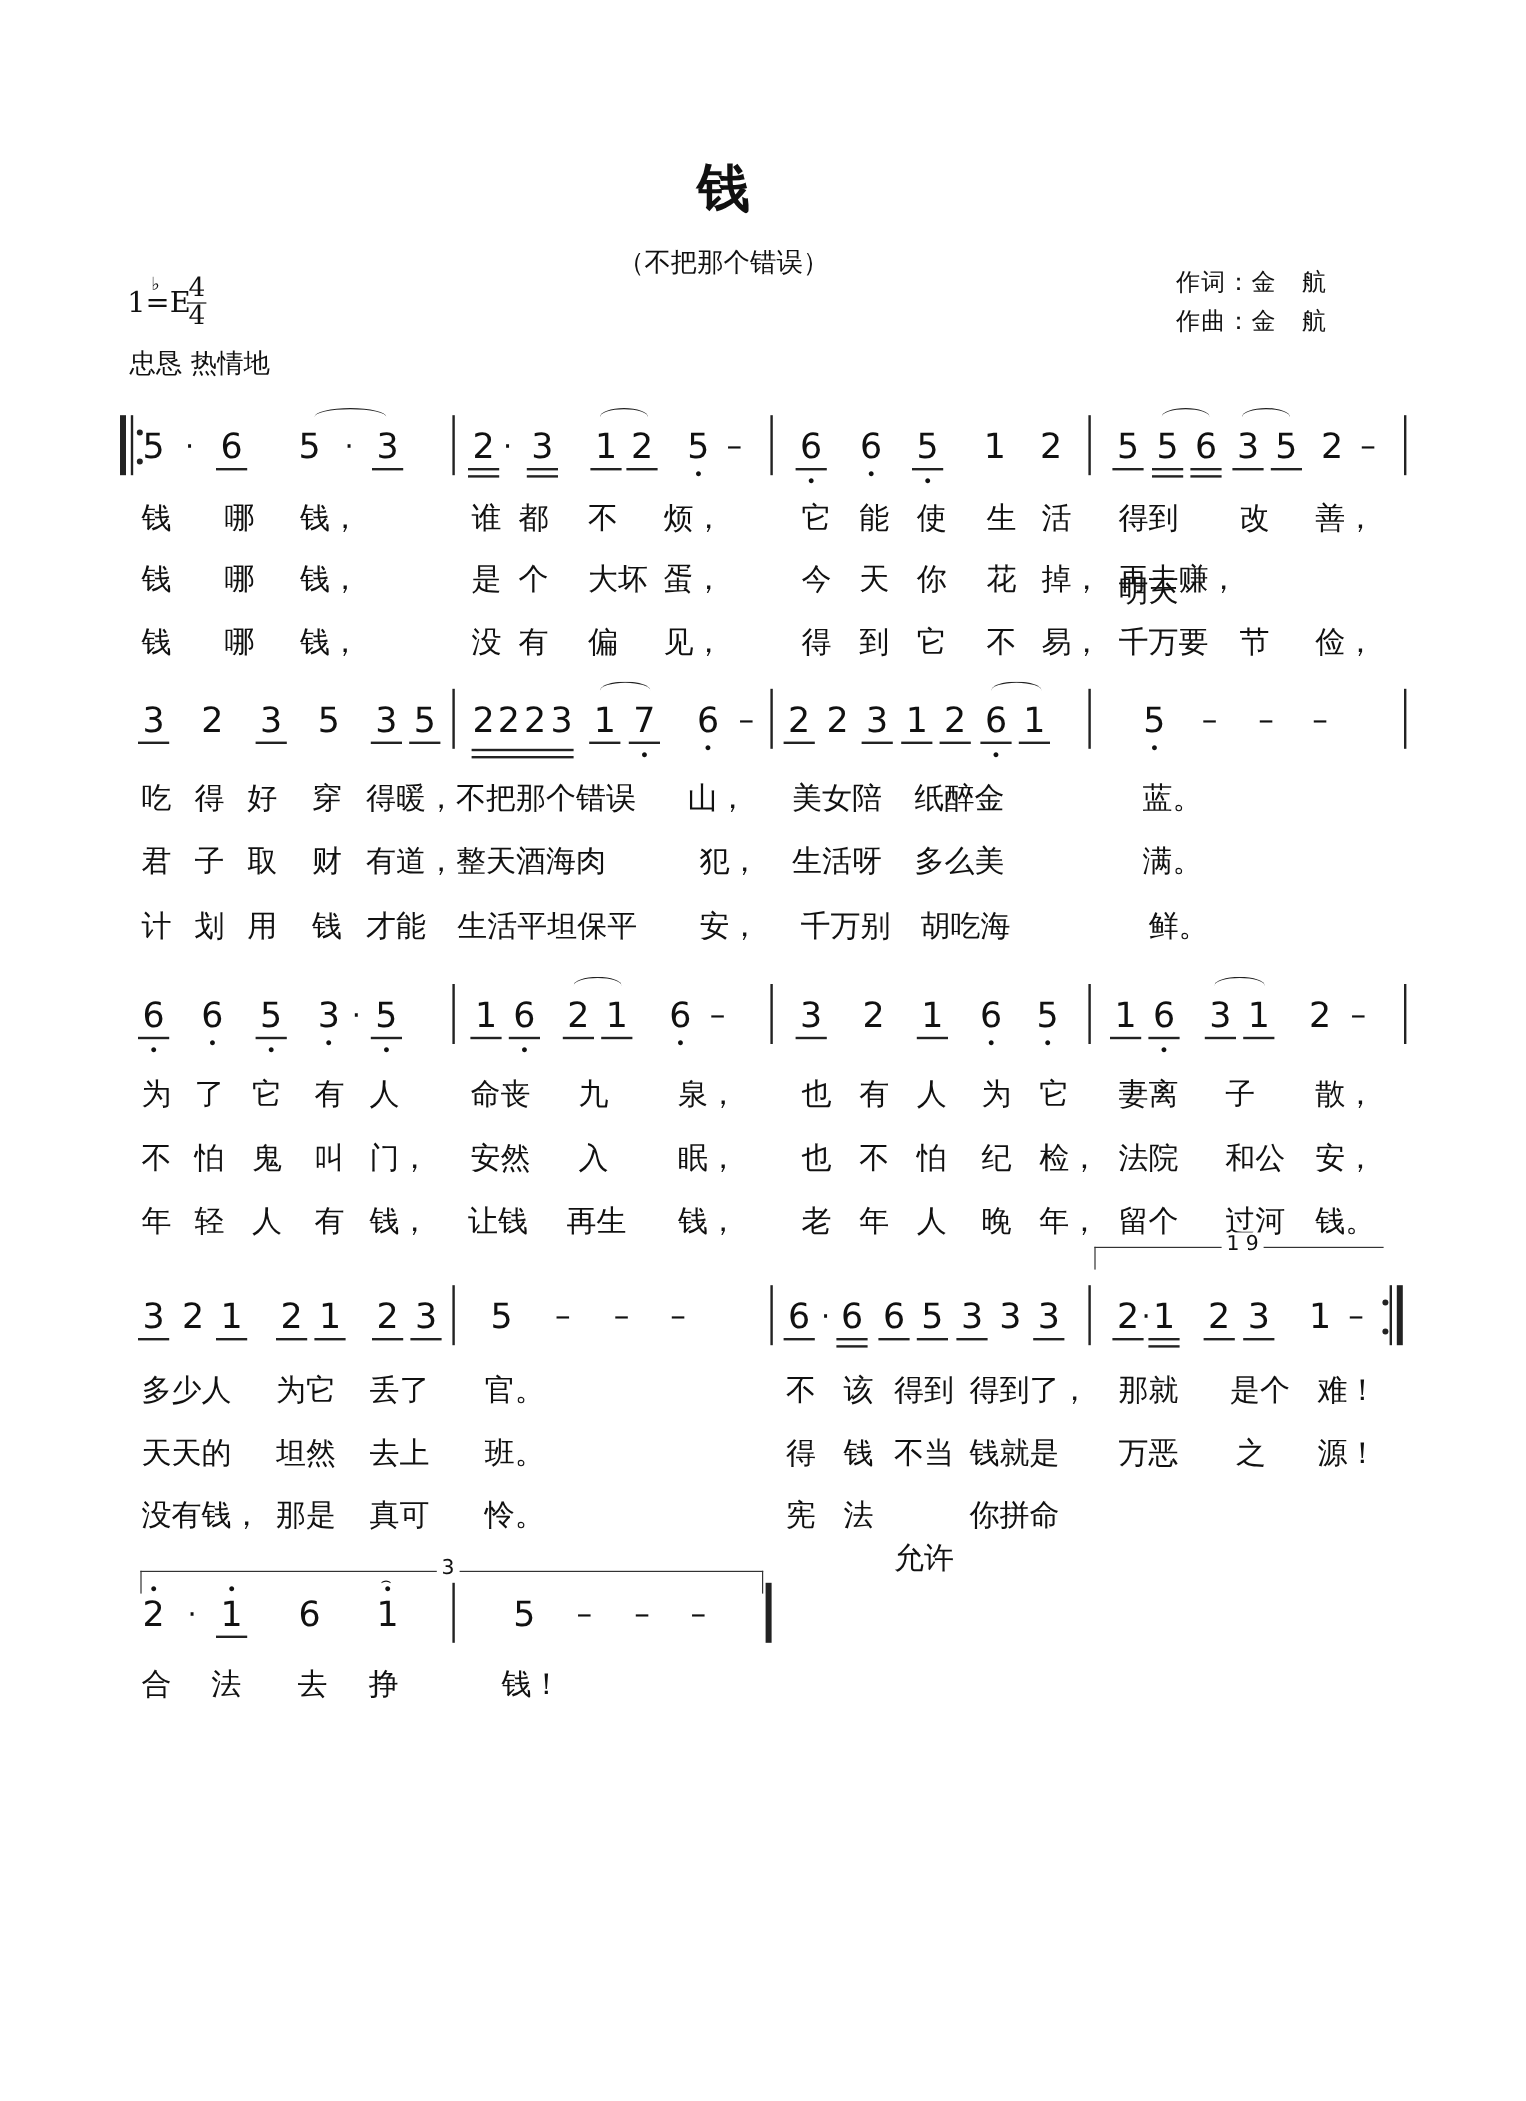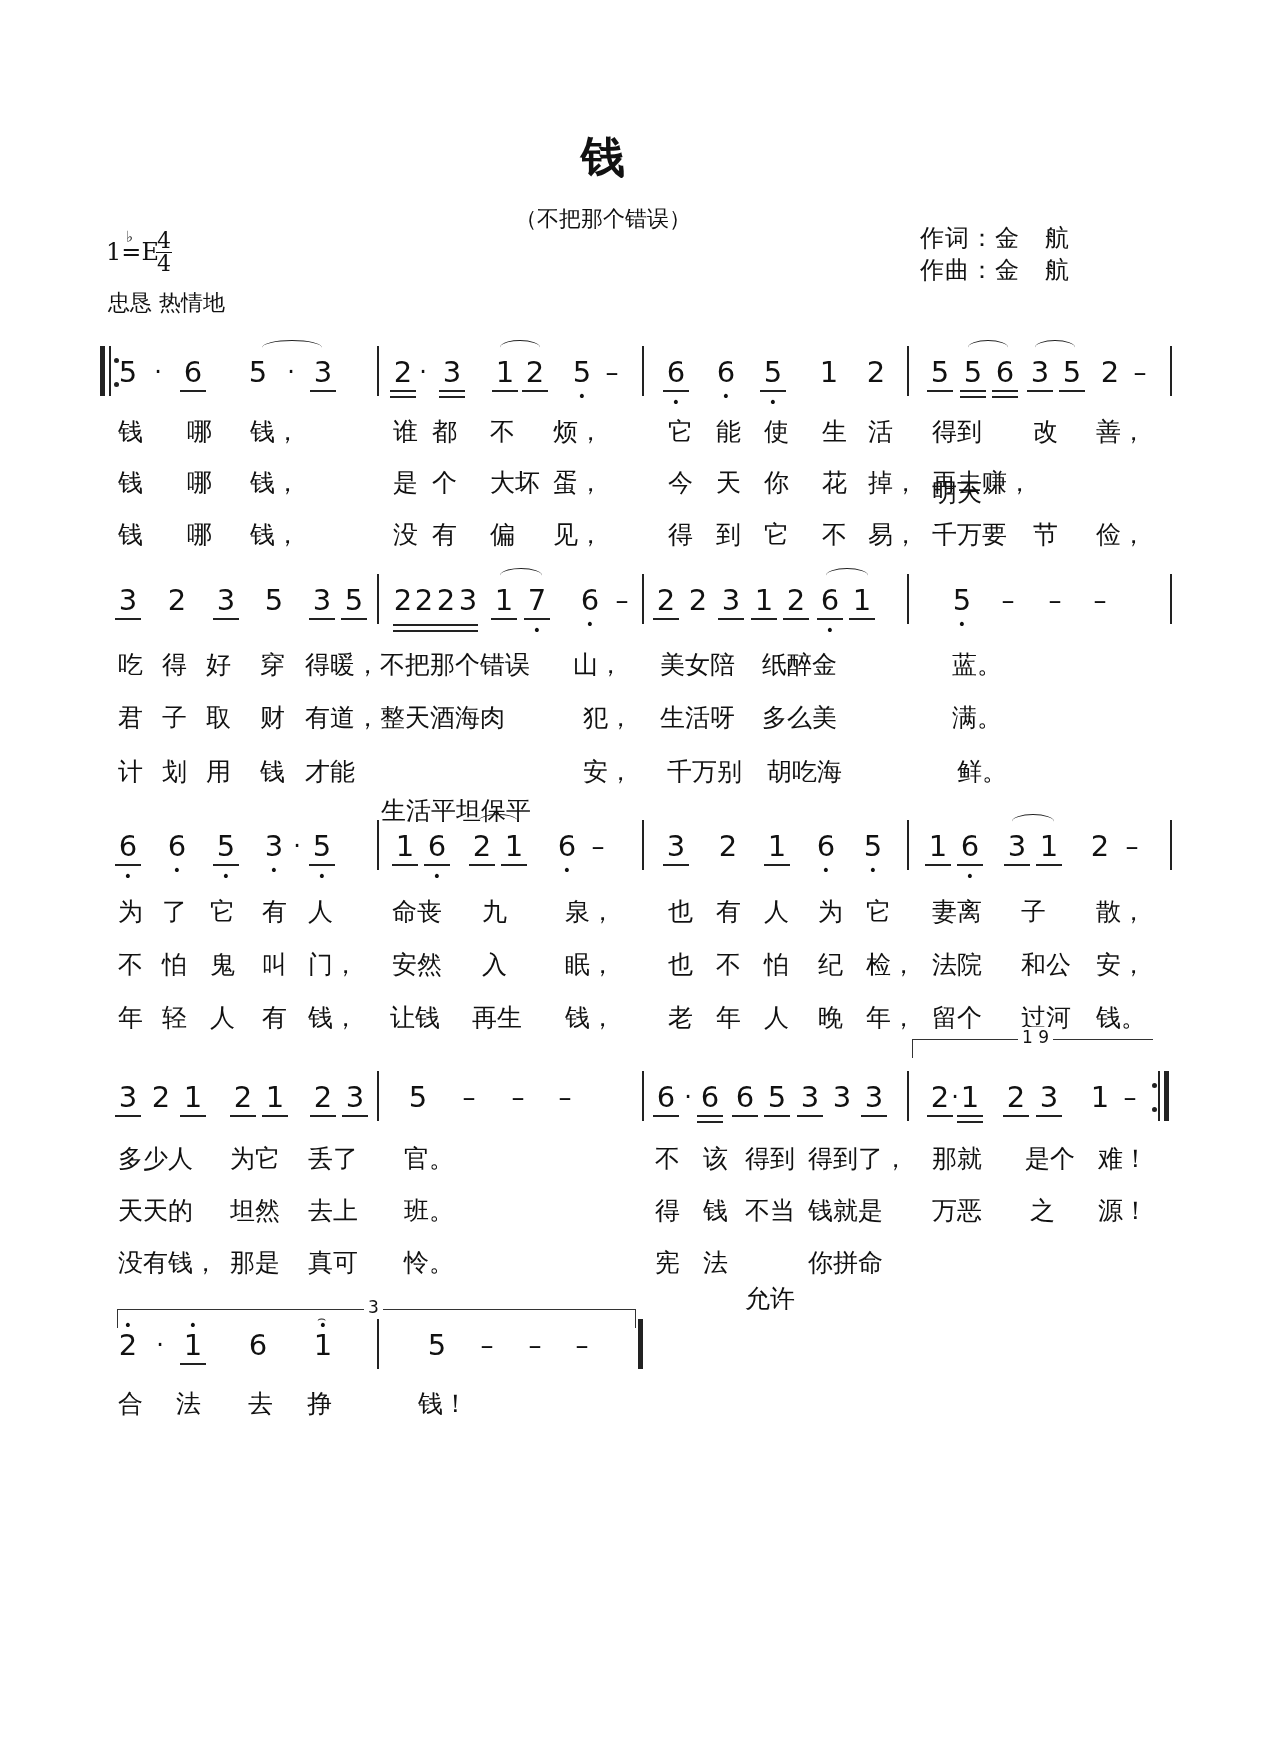--- a/index.html
+++ b/index.html
@@ -1,21 +1,21 @@
 <!DOCTYPE html>
 <html><head>
 <meta charset="utf-8">
 <style>
   html,body{margin:0;padding:0;background:#ffffff;}
   body{width:1272px;height:1751px;position:relative;overflow:hidden;
        font-family:"DejaVu Sans","Liberation Sans",sans-serif;color:#111;}
   .abs{position:absolute;}
   .title{left:0;width:1206px;top:128px;text-align:center;font-size:44px;font-weight:bold;}
   .subtitle{left:0;width:1206px;top:204px;text-align:center;font-size:22px;}
-  .credit{left:920px;font-size:24px;letter-spacing:1px;white-space:pre;}
+  .credit{left:980px;font-size:20px;letter-spacing:1px;white-space:pre;}
   .keysig{left:106px;top:238px;font-family:"DejaVu Serif","Liberation Serif",serif;font-size:24px;}
   .keysig .flat{position:absolute;left:20px;top:-10px;font-size:15px;}
   .timesig{left:154px;top:230px;width:20px;font-family:"DejaVu Serif","Liberation Serif",serif;
            font-size:22px;text-align:center;line-height:22px;}
   .timesig .bar{border-top:1.5px solid #111;margin:0 2px;}
   .tempo{left:108px;top:288px;font-size:22px;}
   .barline{position:absolute;width:1.5px;background:#222;height:50px;}
   .barline.thick{width:5px;}
   .note{position:absolute;width:30px;text-align:center;font-size:29px;line-height:30px;}
   .note .ul{position:absolute;left:2px;right:2px;height:1.5px;background:#222;}
@@ -181,21 +181,21 @@
     <div class="lyric" style="left: 305px; top: 701px;">有道，整天酒海肉</div>
     <div class="lyric" style="left: 583px; top: 701px;">犯，</div>
     <div class="lyric" style="left: 660px; top: 701px;">生活呀</div>
     <div class="lyric" style="left: 762px; top: 701px;">多么美</div>
     <div class="lyric" style="left: 952px; top: 701px;">满。</div>
     <div class="lyric" style="left: 118px; top: 755px;">计</div>
     <div class="lyric" style="left: 162px; top: 755px;">划</div>
     <div class="lyric" style="left: 206px; top: 755px;">用</div>
     <div class="lyric" style="left: 260px; top: 755px;">钱</div>
     <div class="lyric" style="left: 305px; top: 755px;">才能</div>
-    <div class="lyric" style="left: 381px; top: 794px;">生活平坦保平</div>
+    <div class="lyric" style="left: 381px; top: 755px;">生活平坦保平</div>
     <div class="lyric" style="left: 583px; top: 755px;">安，</div>
     <div class="lyric" style="left: 667px; top: 755px;">千万别</div>
     <div class="lyric" style="left: 767px; top: 755px;">胡吃海</div>
     <div class="lyric" style="left: 957px; top: 755px;">鲜。</div>
     <div class="note" style="left: 113px; top: 831px;"><span>6</span><div class="ul" style="top: 33px;"></div><div class="dot-below" style="top: 42px;">•</div></div>
     <div class="note" style="left: 162px; top: 831px;"><span>6</span><div class="dot-below" style="top: 36px;">•</div></div>
     <div class="note" style="left: 211px; top: 831px;"><span>5</span><div class="ul" style="top: 33px;"></div><div class="dot-below" style="top: 42px;">•</div></div>
     <div class="note" style="left: 259px; top: 831px;"><span>3</span><div class="dot-below" style="top: 36px;">•</div></div>
     <div class="aug" style="left: 291px; top: 831px;">·</div>
     <div class="note" style="left: 307px; top: 831px;"><span>5</span><div class="ul" style="top: 33px;"></div><div class="dot-below" style="top: 42px;">•</div></div>

